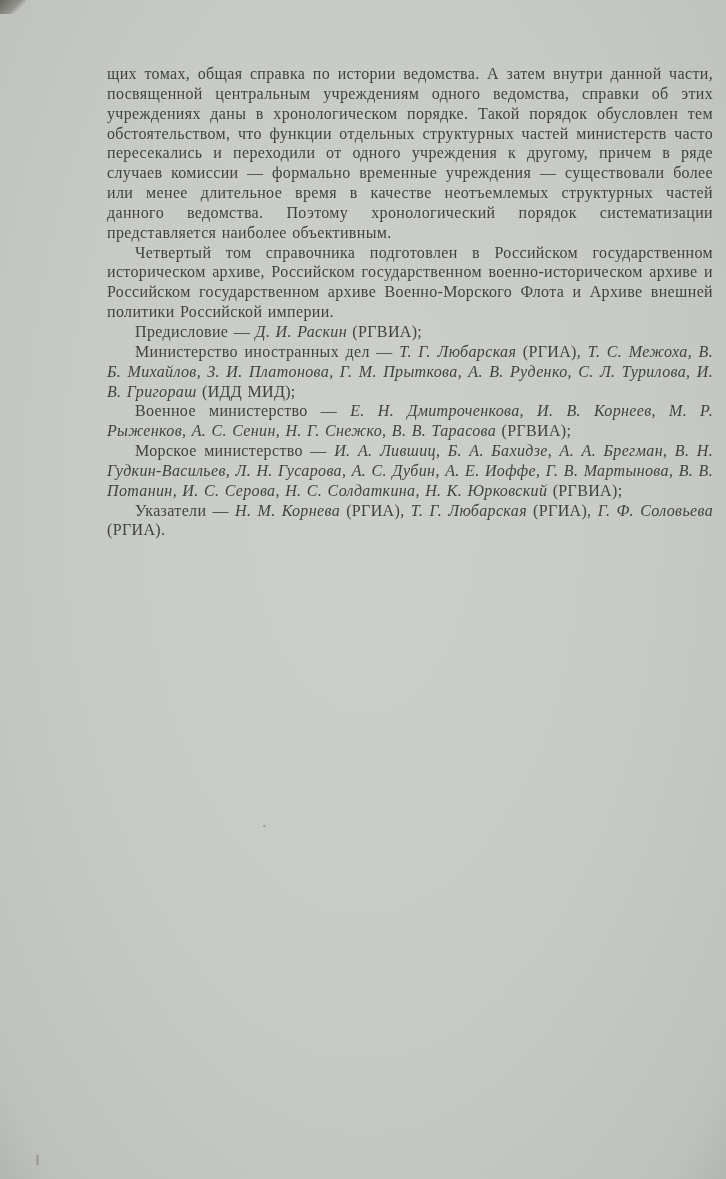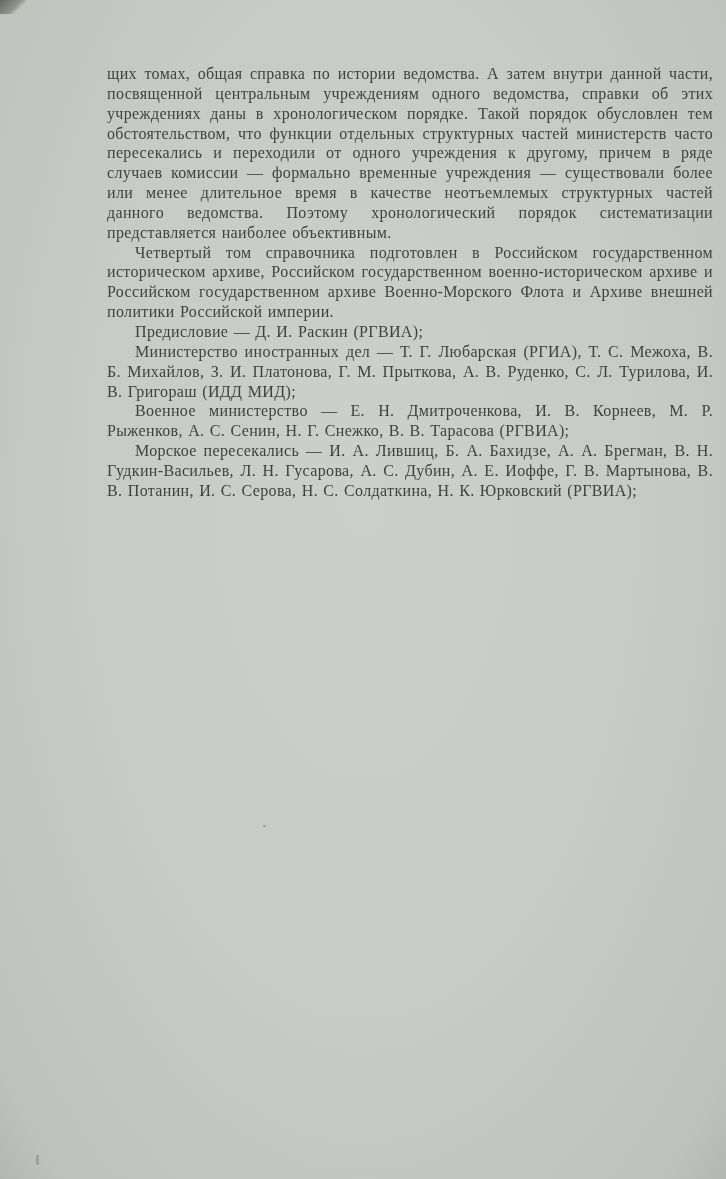--- a/index.html
+++ b/index.html
@@ -61,30 +61,32 @@
     margin-left: 44px;
     -webkit-hyphens: auto;
   }
   .page-text p {
     margin: 0;
   }
   .page-text p.indent {
     text-indent: 28px;
   }
   .italic {
+    font-style: italic;
   }
 </style>
 </head>
 <body>
 
 <div class="scan-page">
   <div class="corner-artifact-tl"></div>
   <div class="edge-artifact-bl"></div>
   <div class="speck"></div>
   <div class="page-text" style="color: rgb(63, 66, 61);">
       <p><span>щих томах, общая справка по истории ведомства. А затем внутри данной части, посвященной центральным учреждениям одного ведомства, справки об этих учреждениях даны в хронологическом порядке. Такой порядок обусловлен тем обстоятельством, что функции отдельных структурных частей министерств часто пересекались и переходили от одного учреждения к другому, причем в ряде случаев комиссии — формально временные учреждения — существовали более или менее длительное время в качестве неотъемлемых структурных частей данного ведомства. Поэтому хронологический порядок систематизации представляется наиболее объективным.</span></p>
       <p class="indent"><span>Четвертый том справочника подготовлен в Российском государственном историческом архиве, Российском государственном военно-историческом архиве и Российском государственном архиве Военно-Морского Флота и Архиве внешней политики Российской империи.</span></p>
       <p class="indent"><span>Предисловие — </span><span class="italic">Д. И. Раскин</span><span> (РГВИА);</span></p>
       <p class="indent"><span>Министерство иностранных дел — </span><span class="italic">Т. Г. Любарская</span><span> (РГИА), </span><span class="italic">Т. С. Межоха, В. Б. Михайлов, З. И. Платонова, Г. М. Прыткова, А. В. Руденко, С. Л. Турилова, И. В. Григораш</span><span> (ИДД МИД);</span></p>
       <p class="indent"><span>Военное министерство — </span><span class="italic">Е. Н. Дмитроченкова, И. В. Корнеев, М. Р. Рыженков, А. С. Сенин, Н. Г. Снежко, В. В. Тарасова</span><span> (РГВИА);</span></p>
-      <p class="indent"><span>Морское пересекались — </span><span class="italic">И. А. Лившиц, Б. А. Бахидзе, А. А. Брегман, В. Н. Гудкин-Васильев, Л. Н. Гусарова, А. С. Дубин, А. Е. Иоффе, Г. В. Мартынова, В. В. Потанин, И. С. Серова, Н. С. Солдаткина, Н. К. Юрковский</span><span> (РГВИА);</span></p>
+      <p class="indent"><span>Морское министерство — </span><span class="italic">И. А. Лившиц, Б. А. Бахидзе, А. А. Брегман, В. Н. Гудкин-Васильев, Л. Н. Гусарова, А. С. Дубин, А. Е. Иоффе, Г. В. Мартынова, В. В. Потанин, И. С. Серова, Н. С. Солдаткина, Н. К. Юрковский</span><span> (РГВИА);</span></p>
+      <p class="indent"><span>Указатели — </span><span class="italic">Н. М. Корнева</span><span> (РГИА), </span><span class="italic">Т. Г. Любарская</span><span> (РГИА), </span><span class="italic">Г. Ф. Соловьева</span><span> (РГИА).</span></p>
     </div>
 </div>
 
 </body></html>

